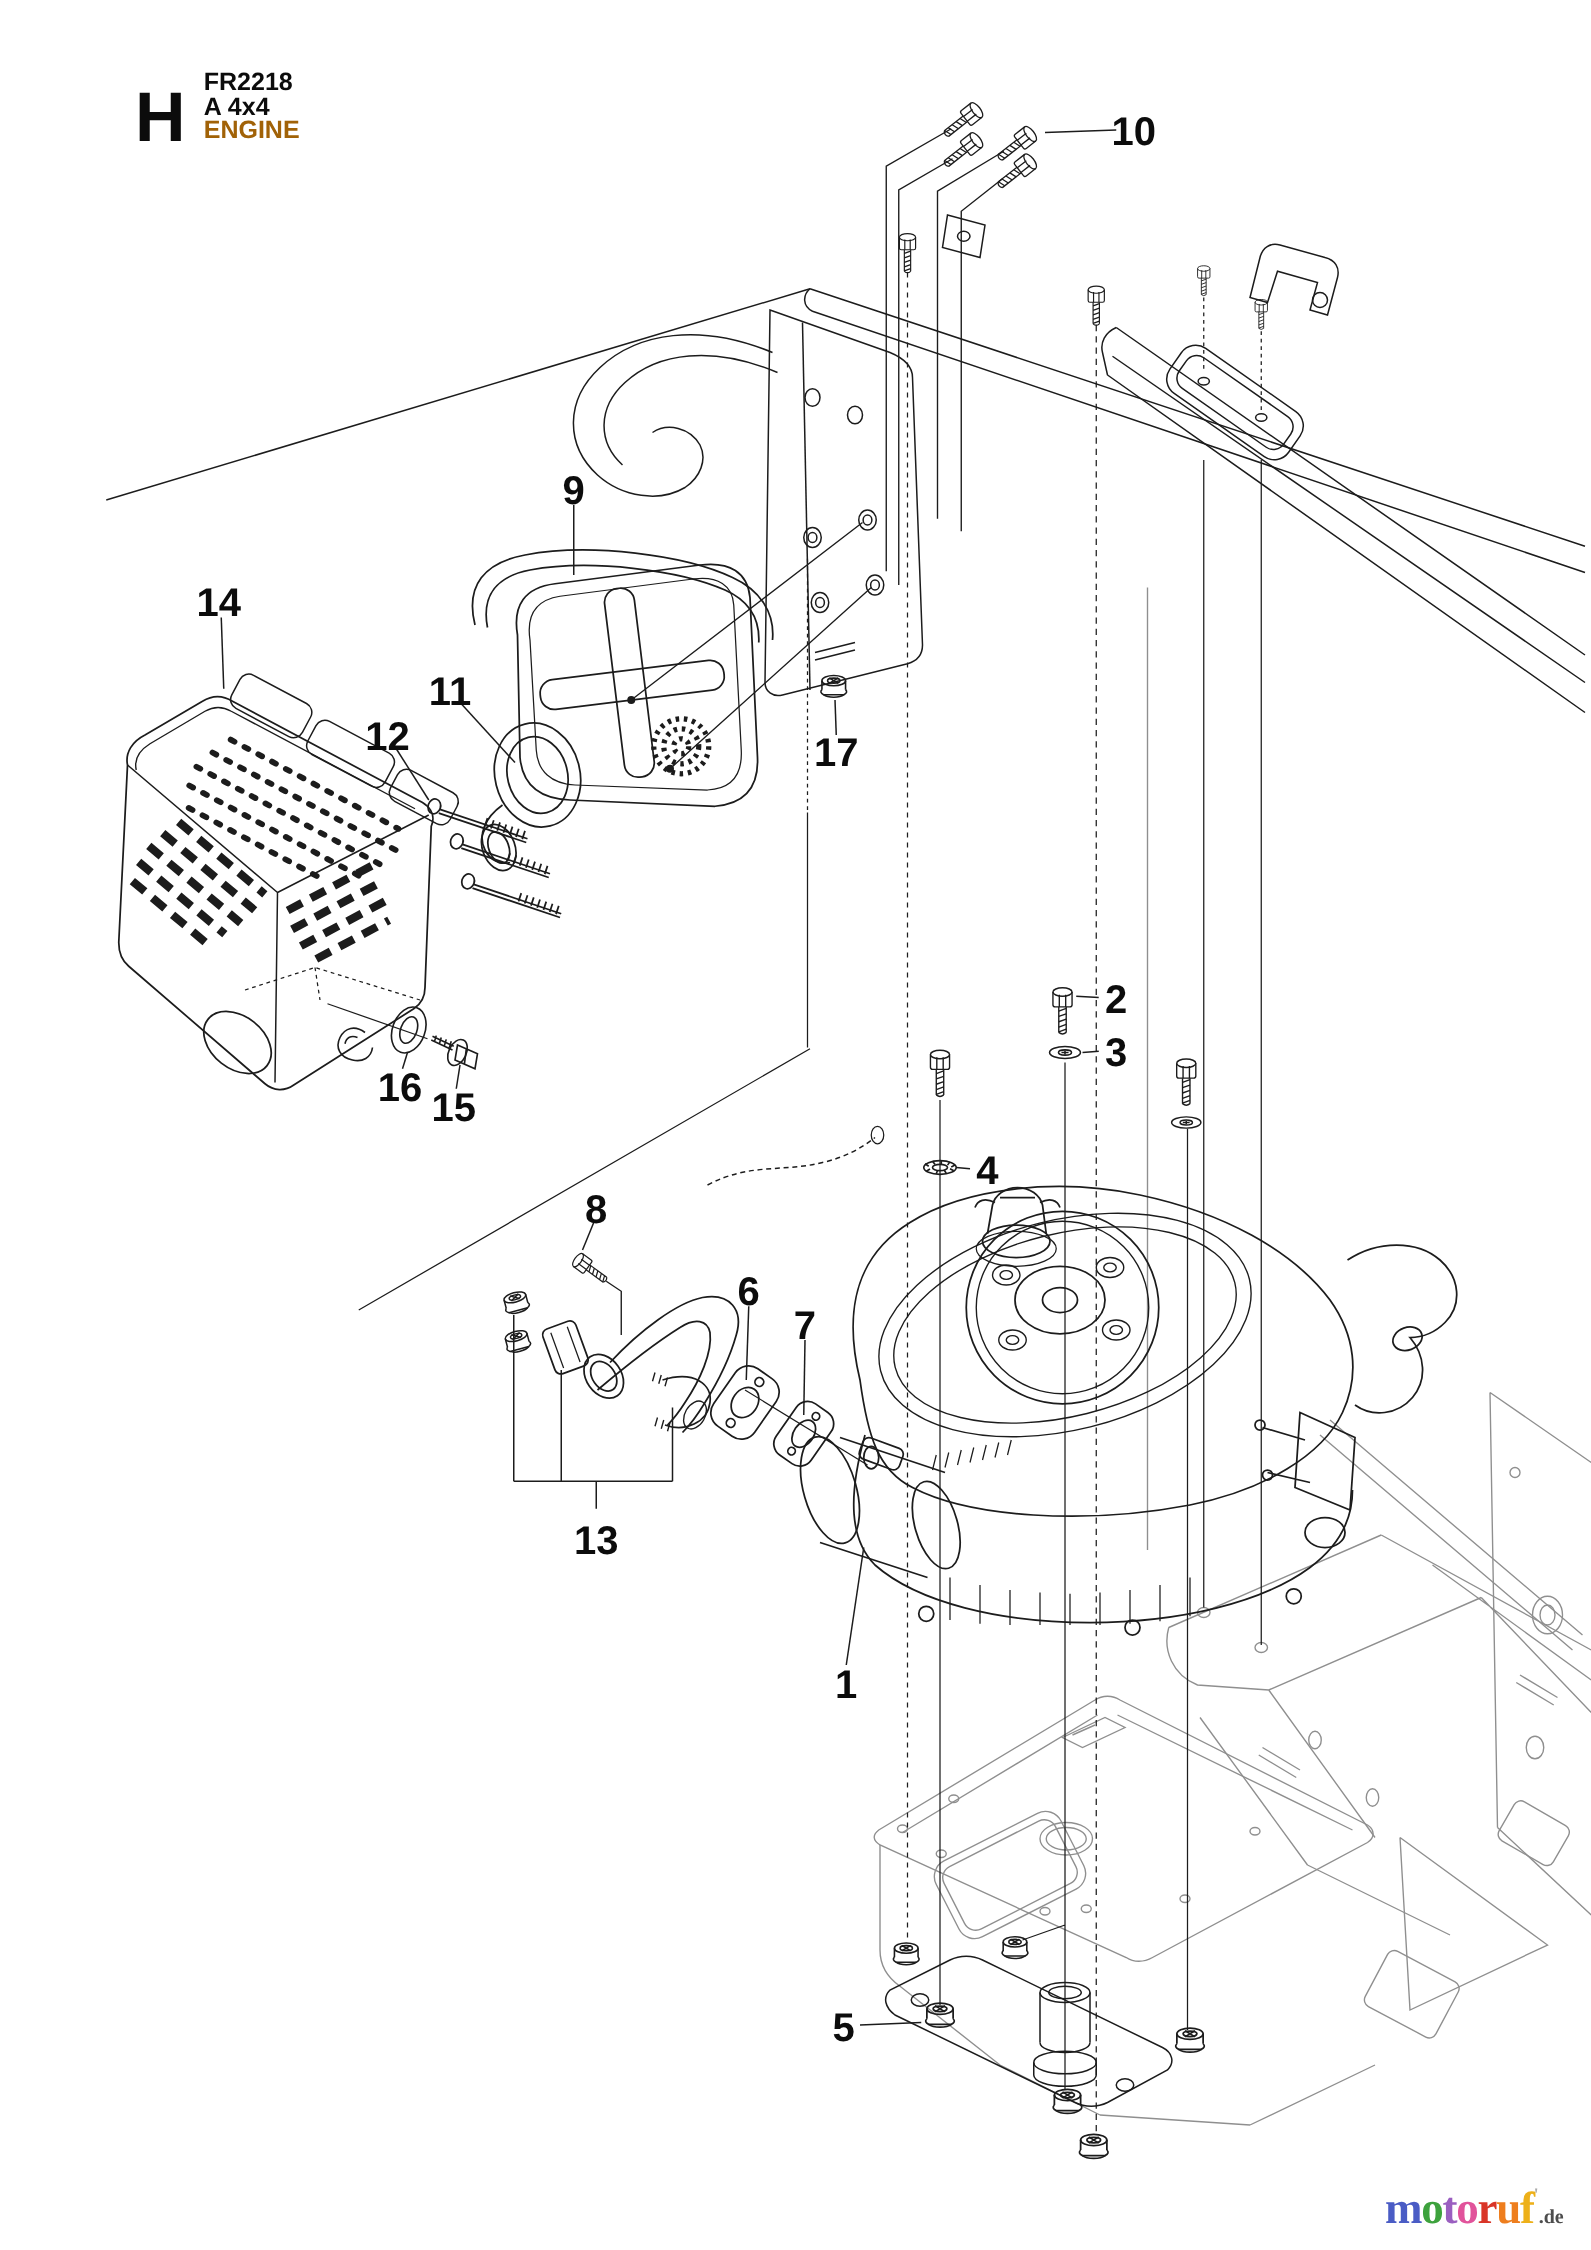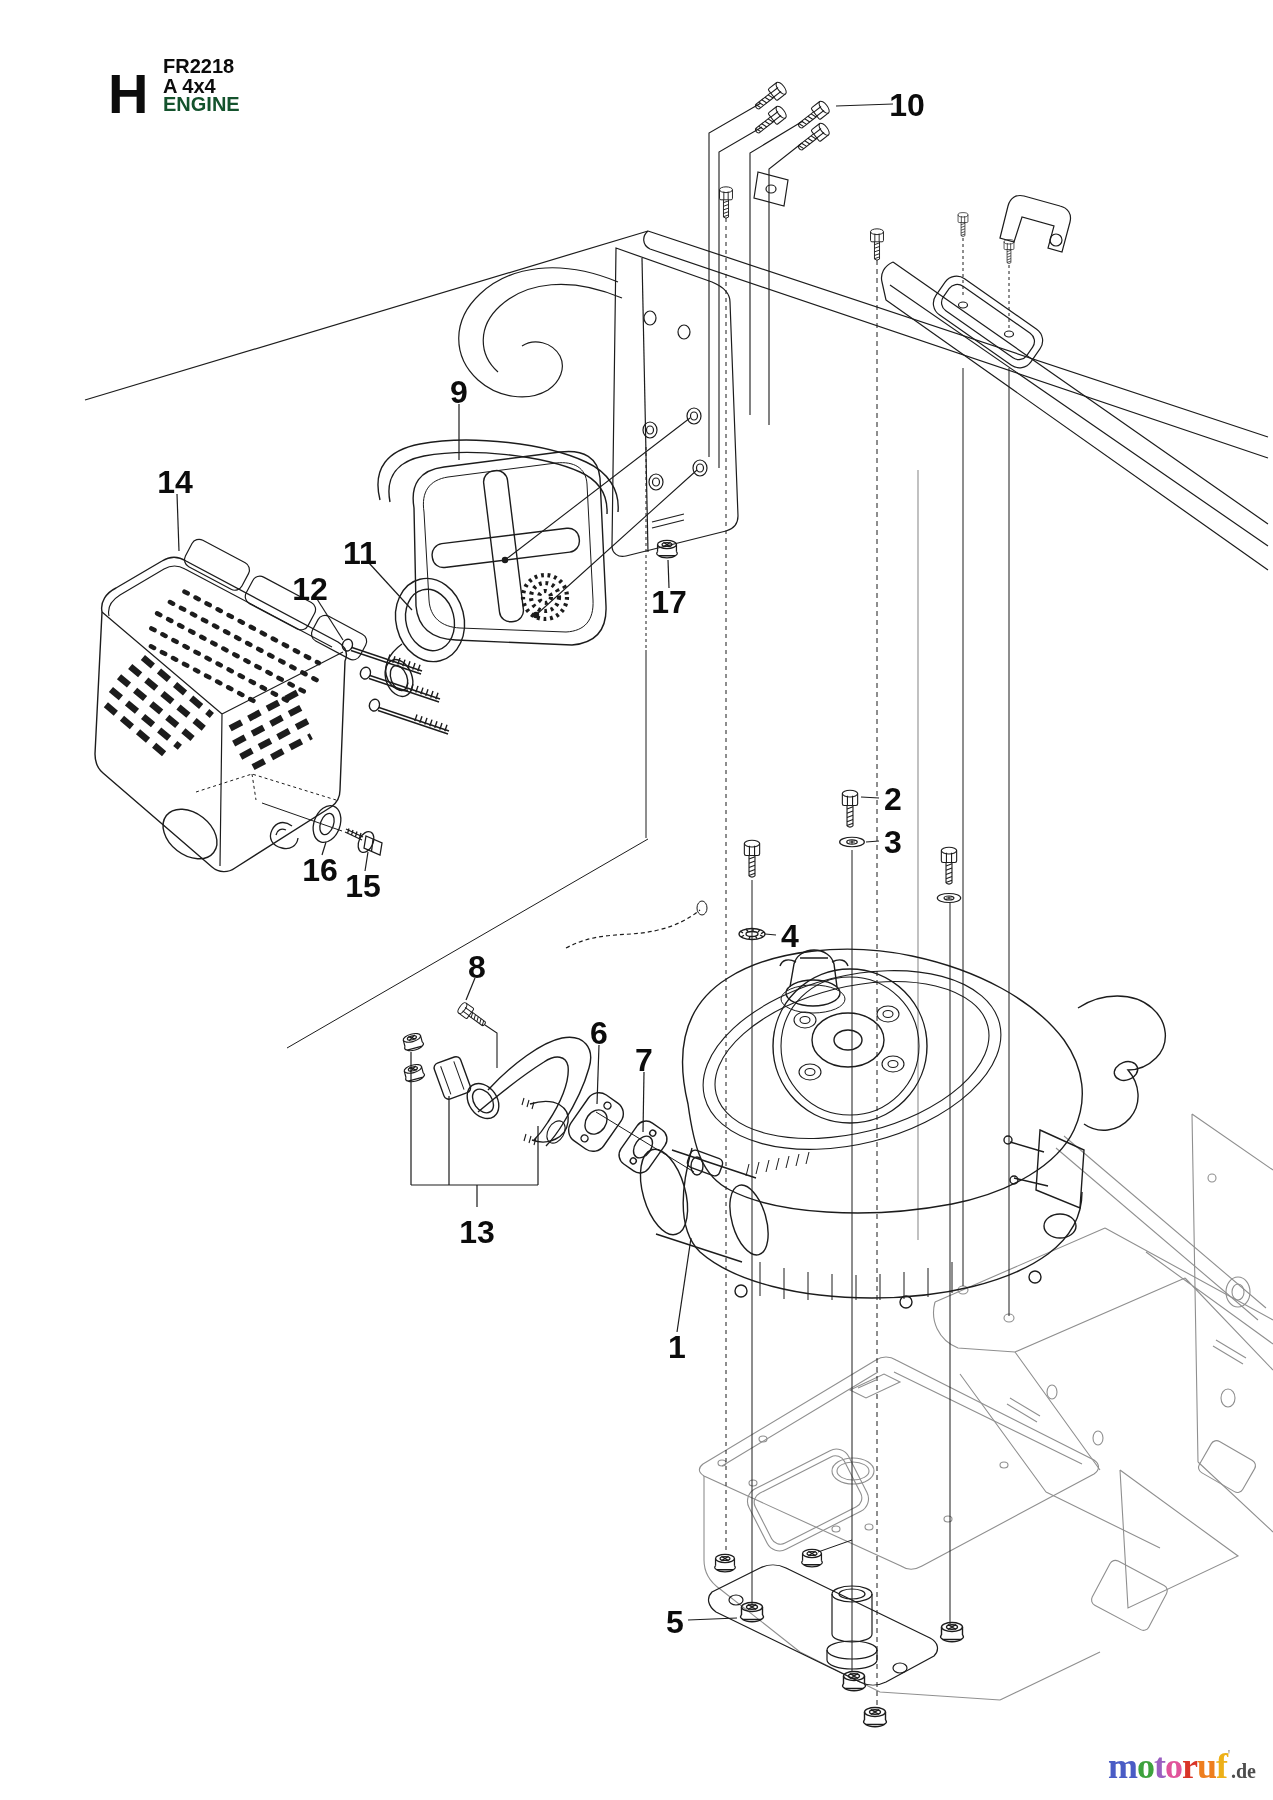--- a/index.html
+++ b/index.html
@@ -1,26 +1,26 @@
 <!DOCTYPE html>
 <html><head>
 <meta charset="utf-8">
 <style>
   html,body{margin:0;padding:0;}
   .stage{position:relative;width:1273px;height:1800px;overflow:hidden;font-family:"Liberation Sans",sans-serif;}
   .hdr{position:absolute;left:0;top:0;z-index:5;}
   .hdr-letter{position:absolute;left:108px;top:66px;font-size:56px;font-weight:bold;color:#0c0c0c;line-height:1;}
   .hdr-model{position:absolute;left:163px;top:56px;font-size:20px;font-weight:bold;color:#0c0c0c;line-height:1;}
-  .hdr-title{position:absolute;left:163px;top:94px;font-size:20px;font-weight:bold;color:#14532d;line-height:1;}
+  .hdr-title{position:absolute;left:163px;top:94px;font-size:20px;font-weight:bold;color:#a16207;line-height:1;}
   svg.diagram{position:absolute;left:0;top:0;}
   svg .ln{fill:none;}
   svg text.callout{font-family:"Liberation Sans",sans-serif;font-size:32px;font-weight:bold;fill:#0c0c0c;stroke:none;text-anchor:middle;}
   .logo{position:absolute;left:1108px;top:1748px;z-index:6;font-family:"Liberation Serif",serif;font-weight:bold;font-size:36px;line-height:1;letter-spacing:-1px;white-space:nowrap;}
   .logo .mark{font-size:14px;vertical-align:18px;letter-spacing:0;}
-  .logo .suffix{font-size:20px;letter-spacing:0;}
+  .logo .suffix{font-size:16px;letter-spacing:0;}
 </style>
 </head>
 <body>
 
 <div class="stage" style="background: rgb(255, 255, 255);">
 
   <div class="hdr">
     <div class="hdr-letter">H</div>
     <div class="hdr-model">FR2218 A 4x4</div>
     <div class="hdr-title">ENGINE</div>

